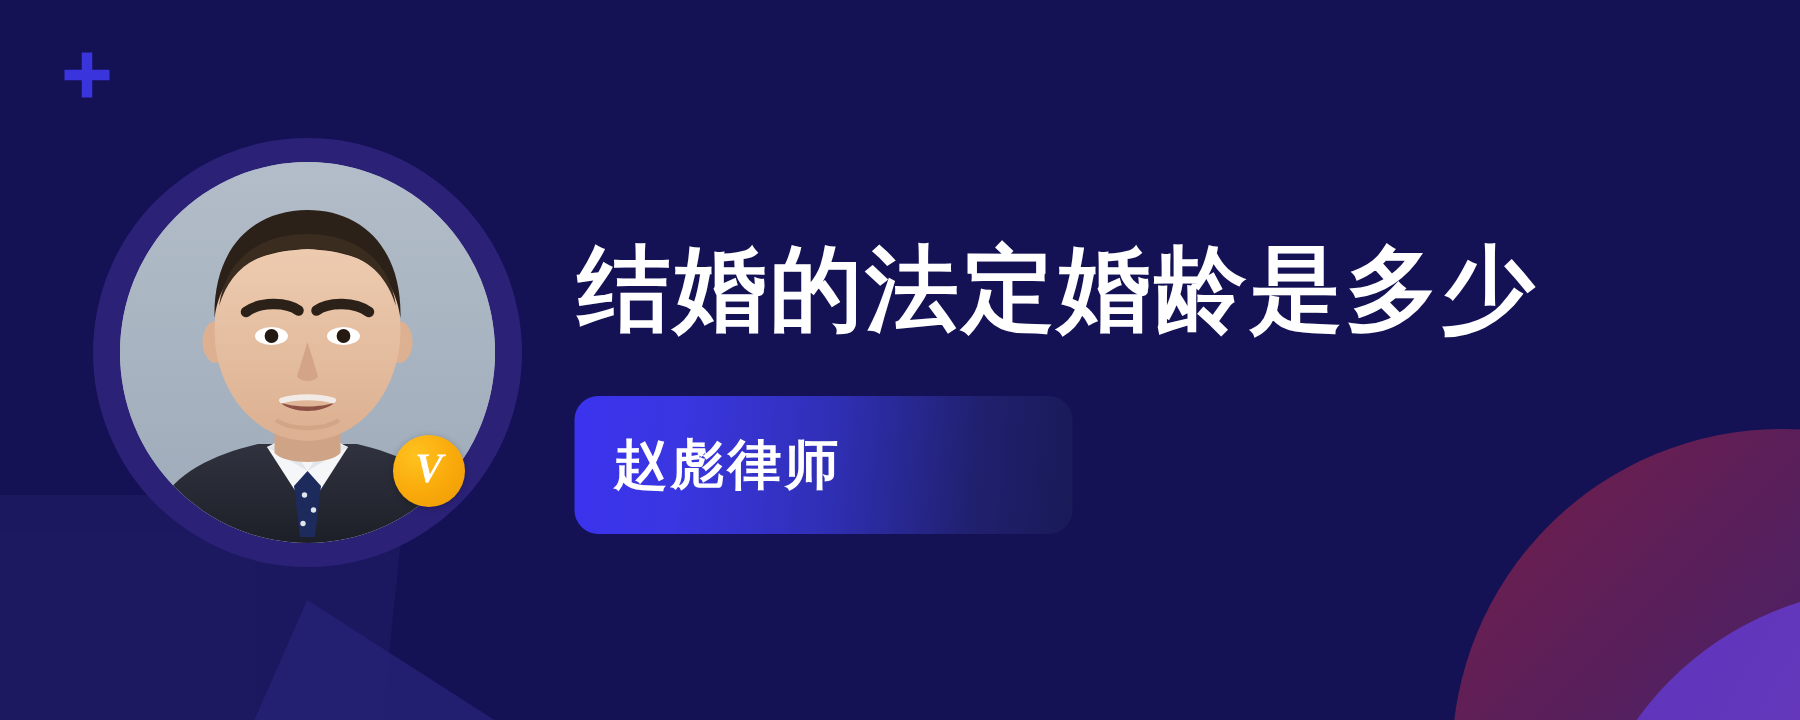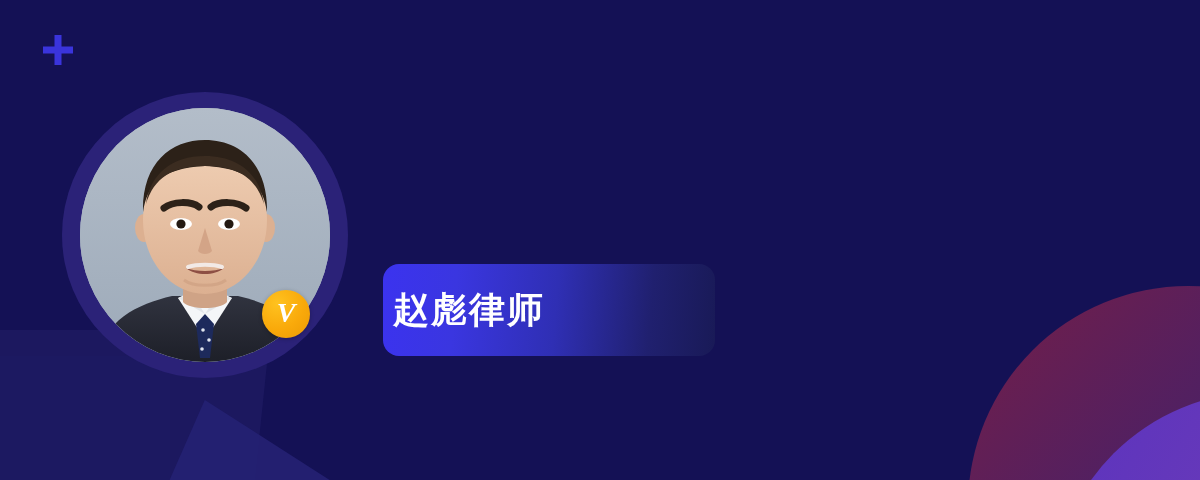--- a/index.html
+++ b/index.html
@@ -163,21 +163,21 @@
     border-radius: 16px;
     background: linear-gradient(95deg, #3b33ef 0%, #3a36e0 22%, #2f2fb4 52%, #20206f 80%, #191a57 100%);
     display: flex;
     align-items: center;
   }
   .name-badge .name-text {
     color: #ffffff;
     font-size: 36px;
     font-weight: bold;
     letter-spacing: 2px;
-    padding-left: 10px;
+    padding-left: 26px;
     white-space: nowrap;
     font-family: "Liberation Sans", "DejaVu Sans", sans-serif;
   }
 </style>
 </head>
 <body>
 
 <div class="banner">
 
   <div class="bg-layer">
@@ -252,18 +252,19 @@
         <path d="M108 159 C117 156 133 156 142 159" stroke="#f2eae6" stroke-width="4" fill="none" stroke-linecap="round"></path>
 
         <path d="M104 172 C113 179 137 179 146 172" stroke="#cb9c7f" stroke-width="3" fill="none" opacity="0.6"></path>
       </svg>
     </div>
     <div class="verify-badge">
       <span class="v-glyph">V</span>
     </div>
   </div>
 
+  <div class="title">结婚的法定婚龄是多少</div>
 
   <div class="name-badge">
     <span class="name-text">赵彪律师</span>
   </div>
 
 </div>
 
 </body></html>

